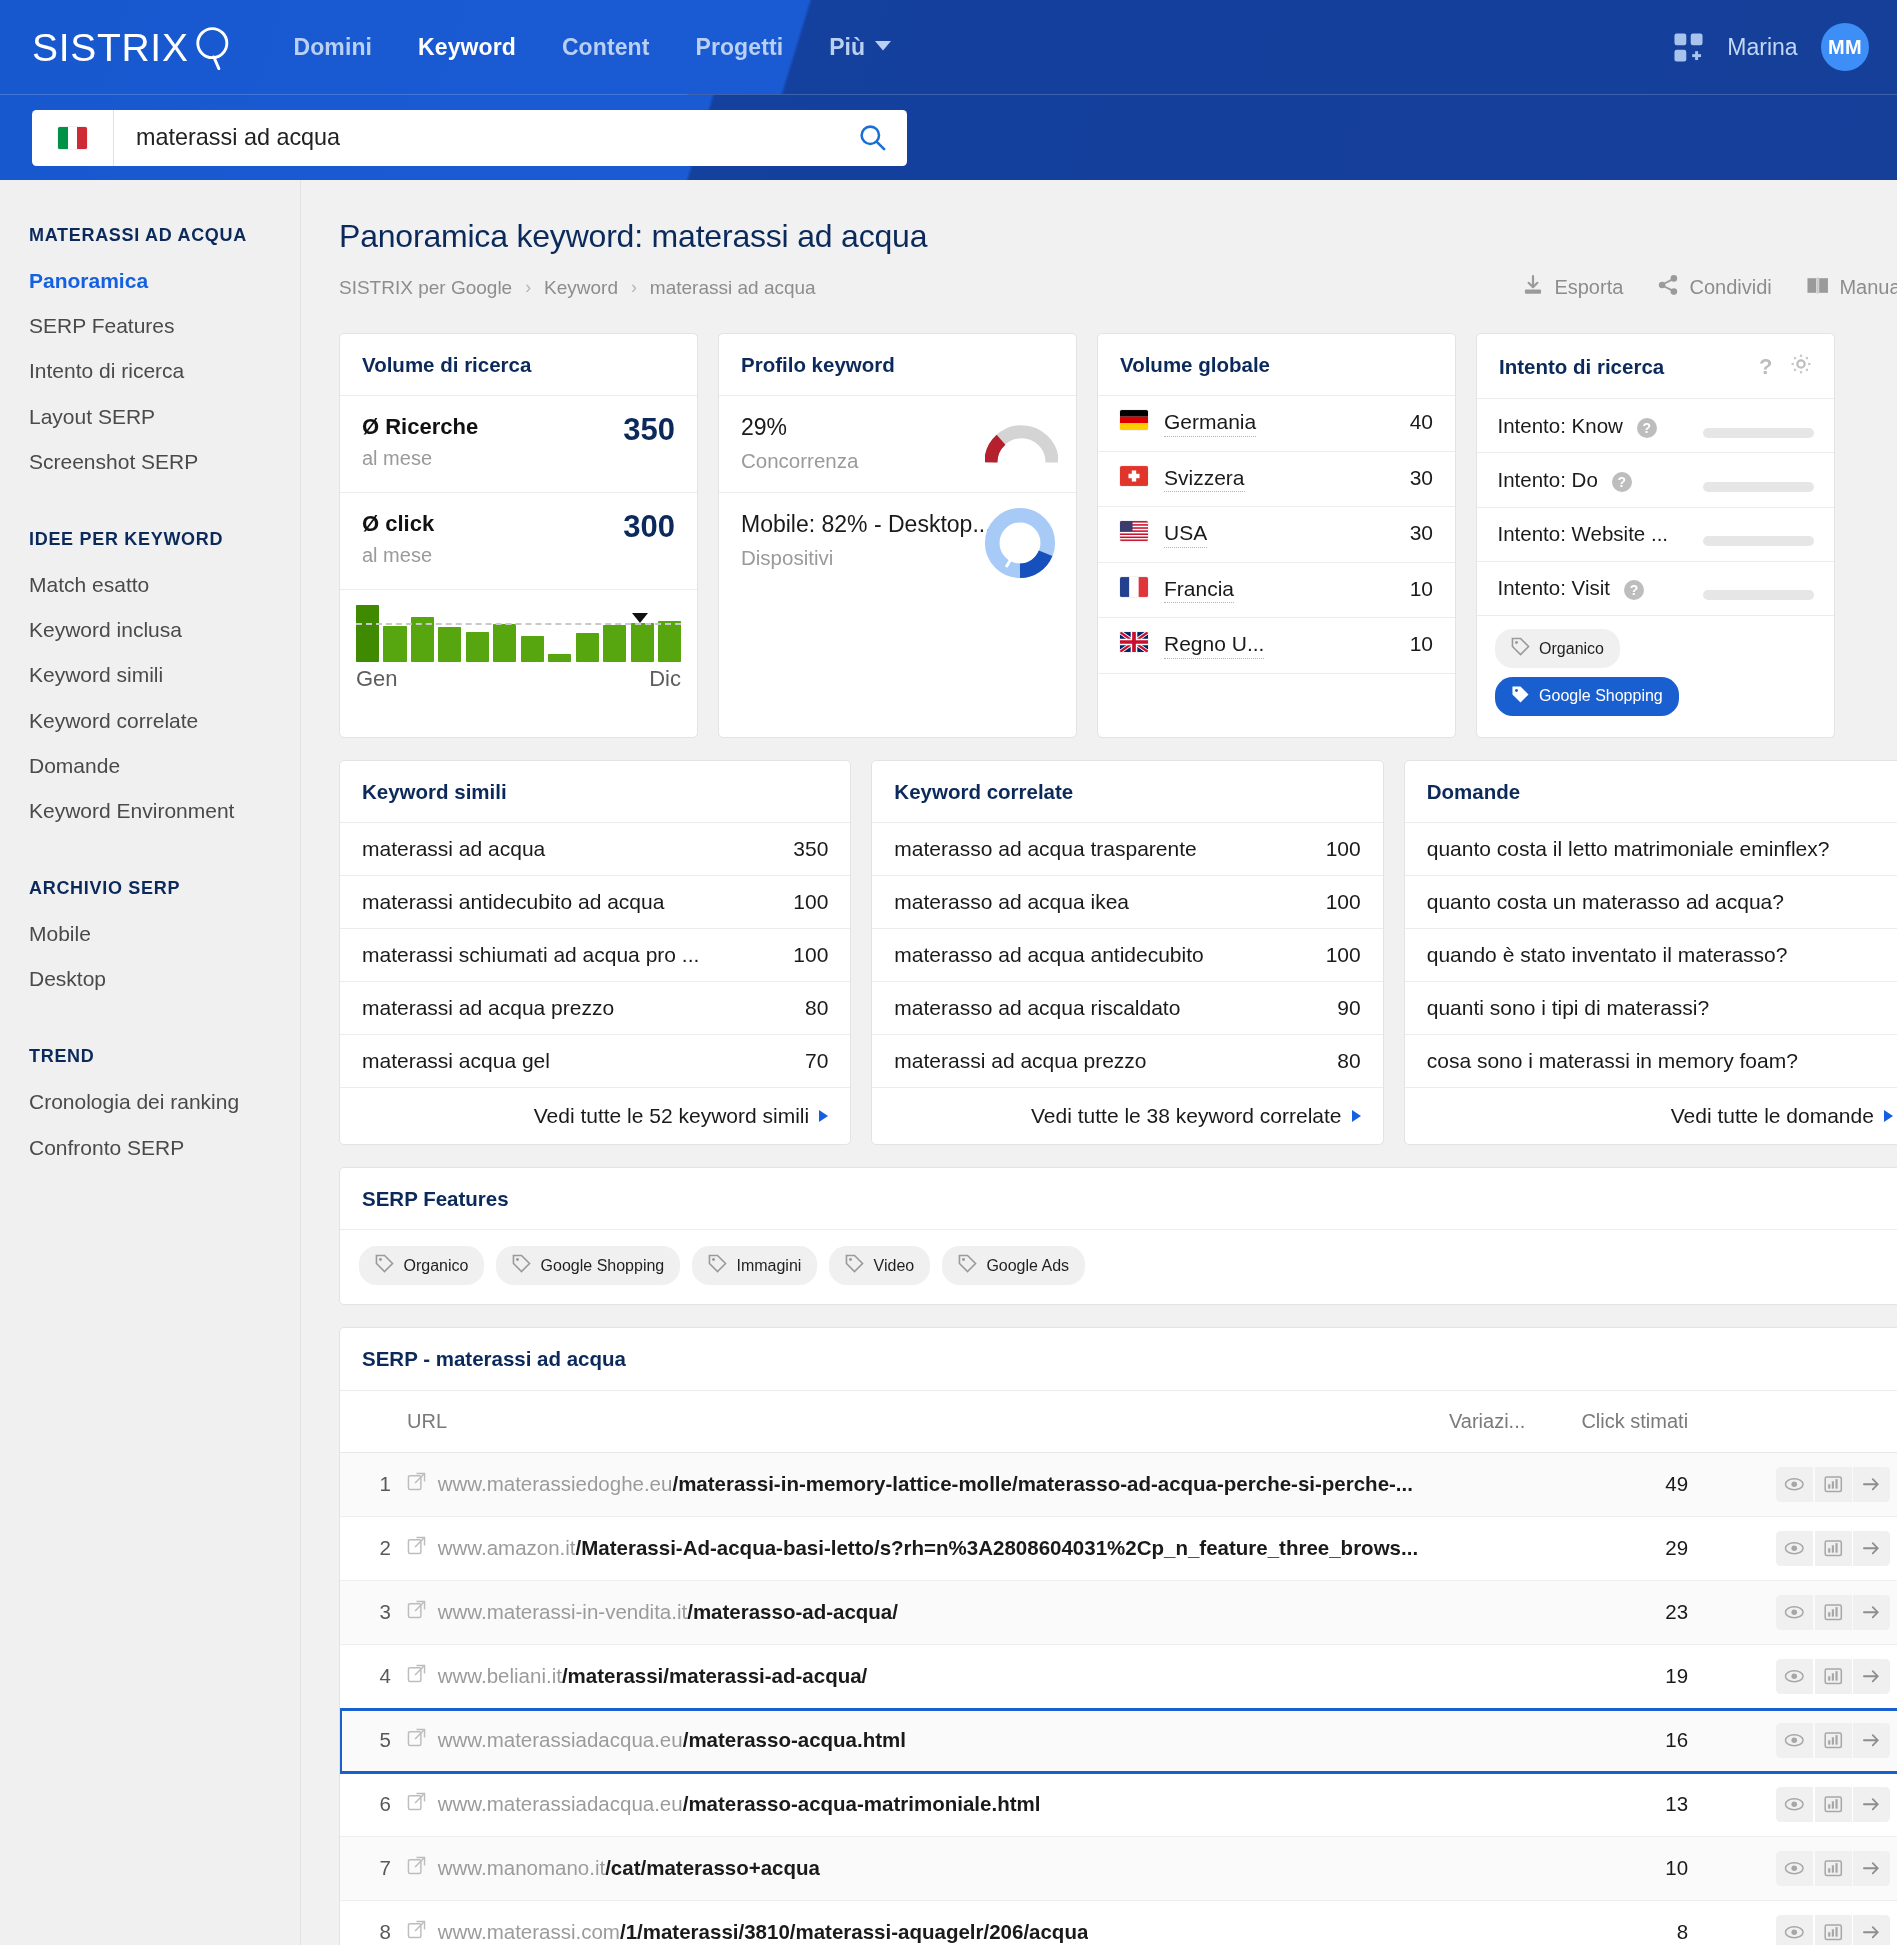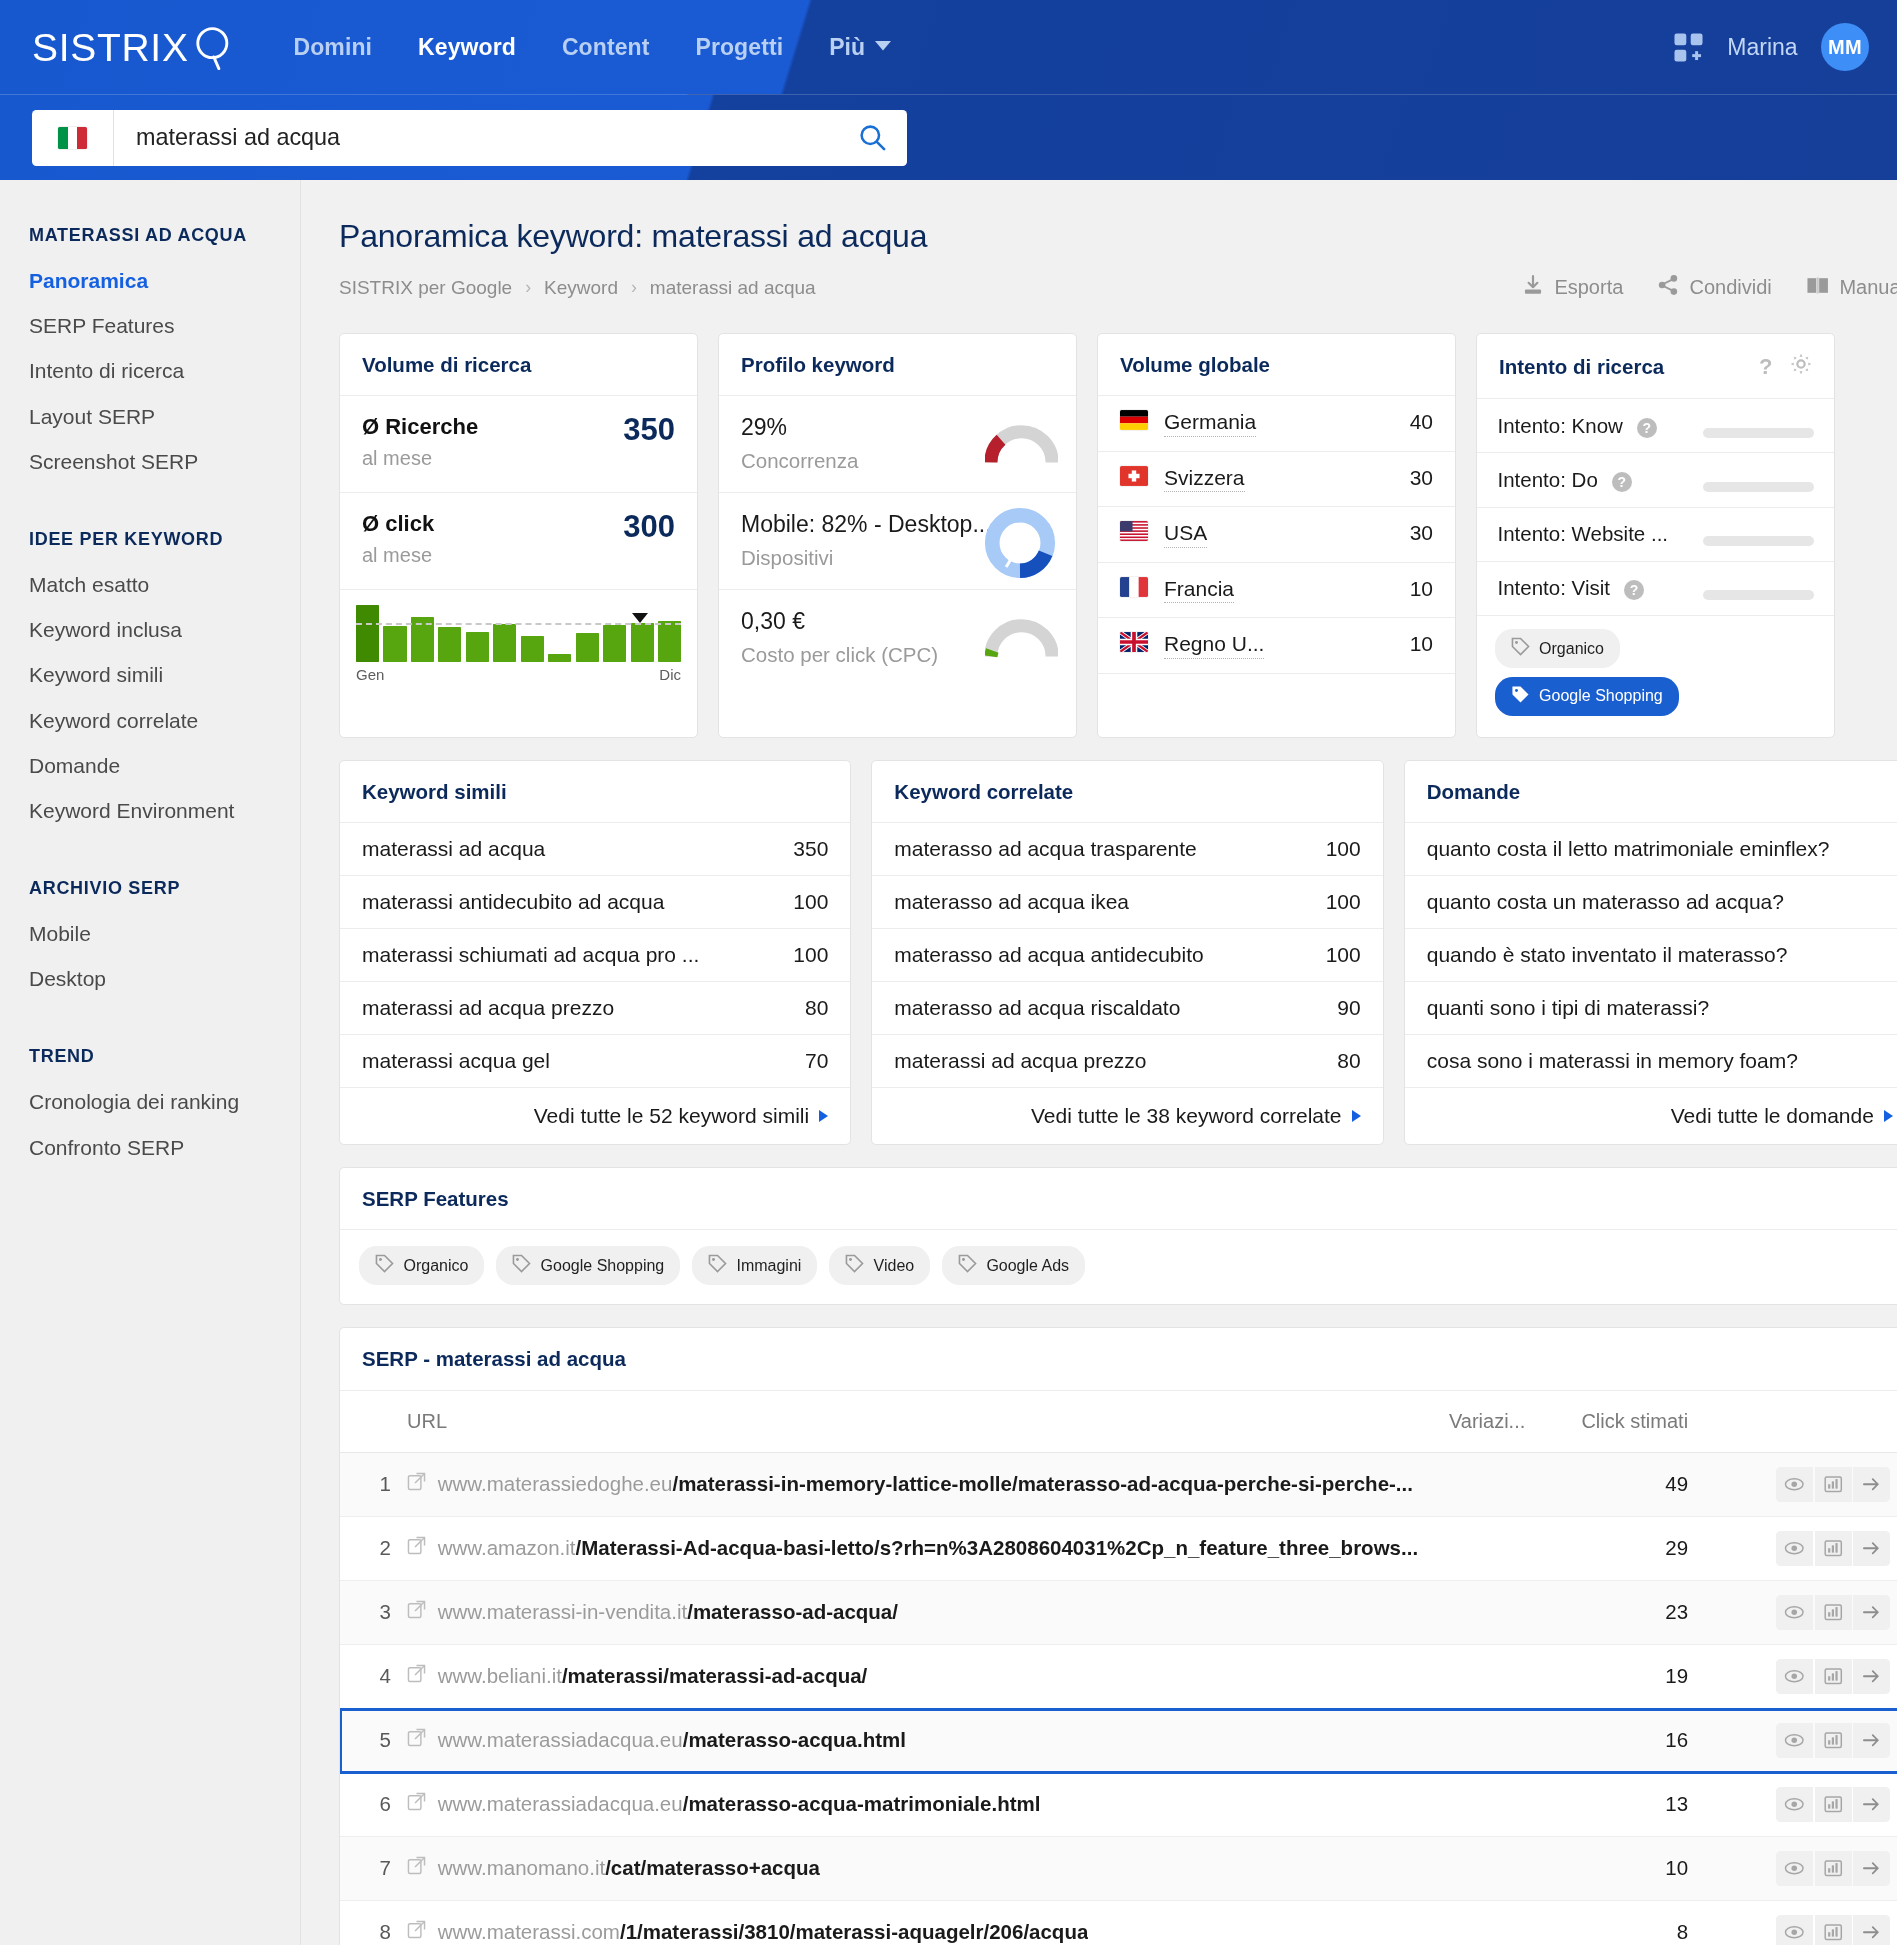--- a/index.html
+++ b/index.html
@@ -131,21 +131,21 @@
   .prof-val { font-size: 23px; color: #1a1a1a; }
   .prof-sub { font-size: 20.5px; color: #9a9a9a; margin-top: 8px; }
   .gauge { position: absolute; right: 17.6px; top: 17.6px; width: 73px; height: 53px; }
 
   .bar-chart-wrap { padding: 14.6px 16px 8.8px 16px; }
   .bars { height: 57px; display: flex; align-items: flex-end; gap: 4.4px; position: relative; }
   .bar { background: #58a60f; flex: 1; border-radius: 0.7px; }
   .bar.first { background: #3f8a00; }
   .avgline { position: absolute; left: 0; right: 0; border-top: 2.2px dashed #c9c9c9; }
   .marker { position: absolute; width: 0; height: 0; border-left: 8px solid transparent; border-right: 8px solid transparent; border-top: 10.2px solid #111; }
-  .months { display: flex; justify-content: space-between; font-size: 15px; color: #5d5d5d; margin-top: 4.4px; }
+  .months { display: flex; justify-content: space-between; font-size: 22px; color: #5d5d5d; margin-top: 4.4px; }
 
   .ctry-row {
     display: flex; align-items: flex-start; padding: 14px 22px; border-bottom: 0.7px solid #ececec;
     font-size: 21px; color: #1a1a1a;
   }
   .ctry-row:last-child { border-bottom: none; }
   .flag-sm { width: 28px; height: 20px; margin-right: 16px; border-radius: 1.5px; overflow: hidden; box-shadow: 0 0 0 0.7px rgba(0,0,0,0.07); flex: none; position: relative; }
   .ctry-name { border-bottom: 1.5px dotted #b4b4b4; padding-bottom: 1.5px; cursor: pointer; }
   .ctry-num { margin-left: auto; font-size: 21px; color: #1a1a1a; }
   .ctry-empty { height: 63px; }
@@ -419,30 +419,20 @@
           <div class="prof-sub">Dispositivi</div>
           <span class="gauge" style="top:11.7px;width:76px;height:76px">
             <svg width="76" height="76" viewBox="0 0 104 104">
               <circle cx="52" cy="52" r="38" fill="none" stroke="#a7caf7" stroke-width="20"></circle>
               <path d="M52 90 A38 38 0 0 0 87 66" fill="none" stroke="#1550bd" stroke-width="20"></path>
               <path d="M33 85 L42 70" stroke="#fff" stroke-width="4"></path>
             </svg>
           </span>
         </div>
 
-        <div class="prof-row">
-          <div class="prof-val">0,30 €</div>
-          <div class="prof-sub">Costo per click (CPC)</div>
-          <span class="gauge">
-            <svg width="73" height="53" viewBox="0 0 100 72">
-              <path d="M8 66 A42 42 0 0 1 92 66" fill="none" stroke="#d4d4d4" stroke-width="18"></path>
-              <path d="M8 66 A42 42 0 0 1 10 58" fill="none" stroke="#58a60f" stroke-width="18"></path>
-            </svg>
-          </span>
-        </div>
       </div>
 
       <div class="card c3">
         <div class="card-title">Volume globale</div>
 
         <div class="ctry-row">
           <span class="flag-sm">
             <svg width="28" height="20" viewBox="0 0 38 27">
                 <rect width="38" height="9" y="0" fill="#000"></rect>
                 <rect width="38" height="9" y="9" fill="#dd0000"></rect>

